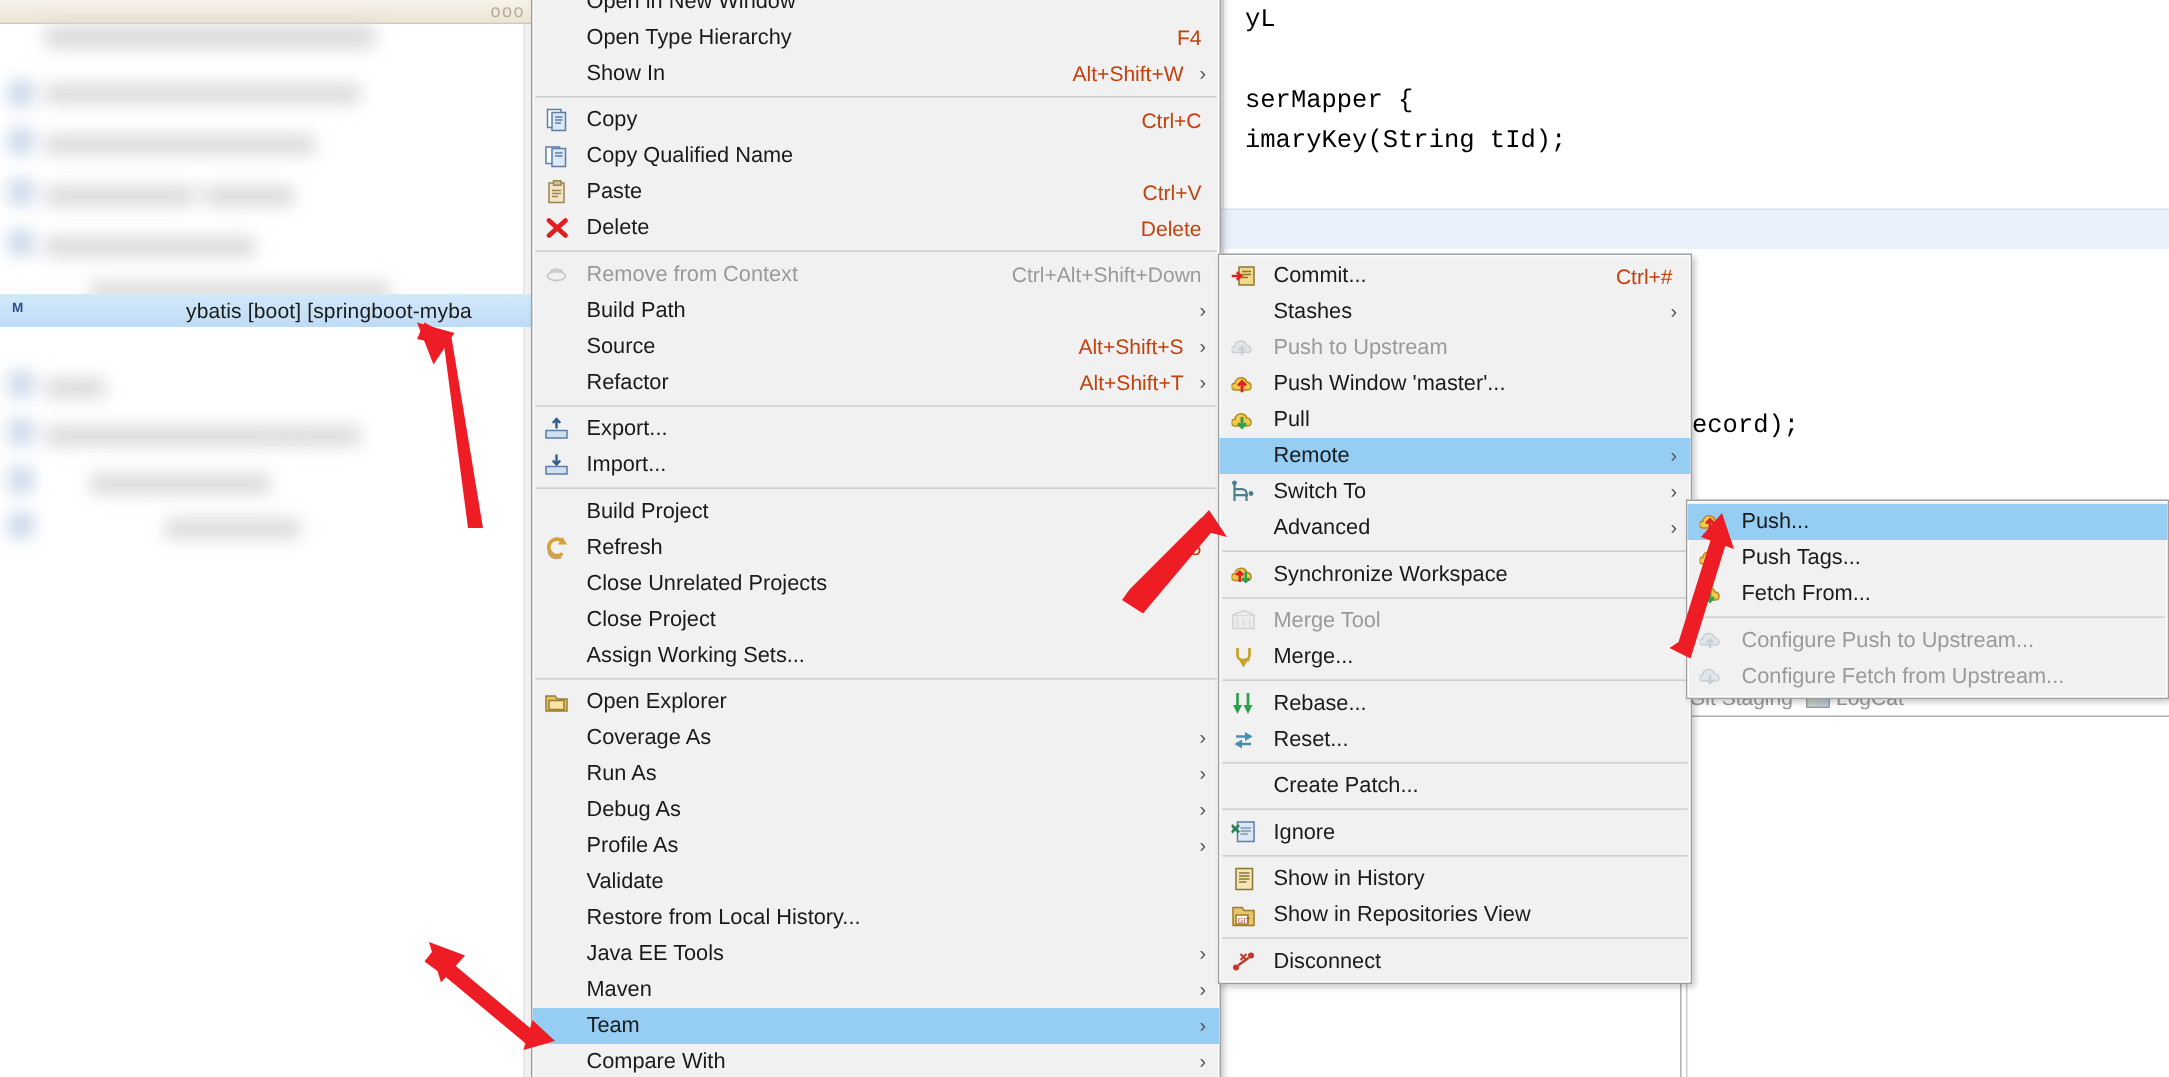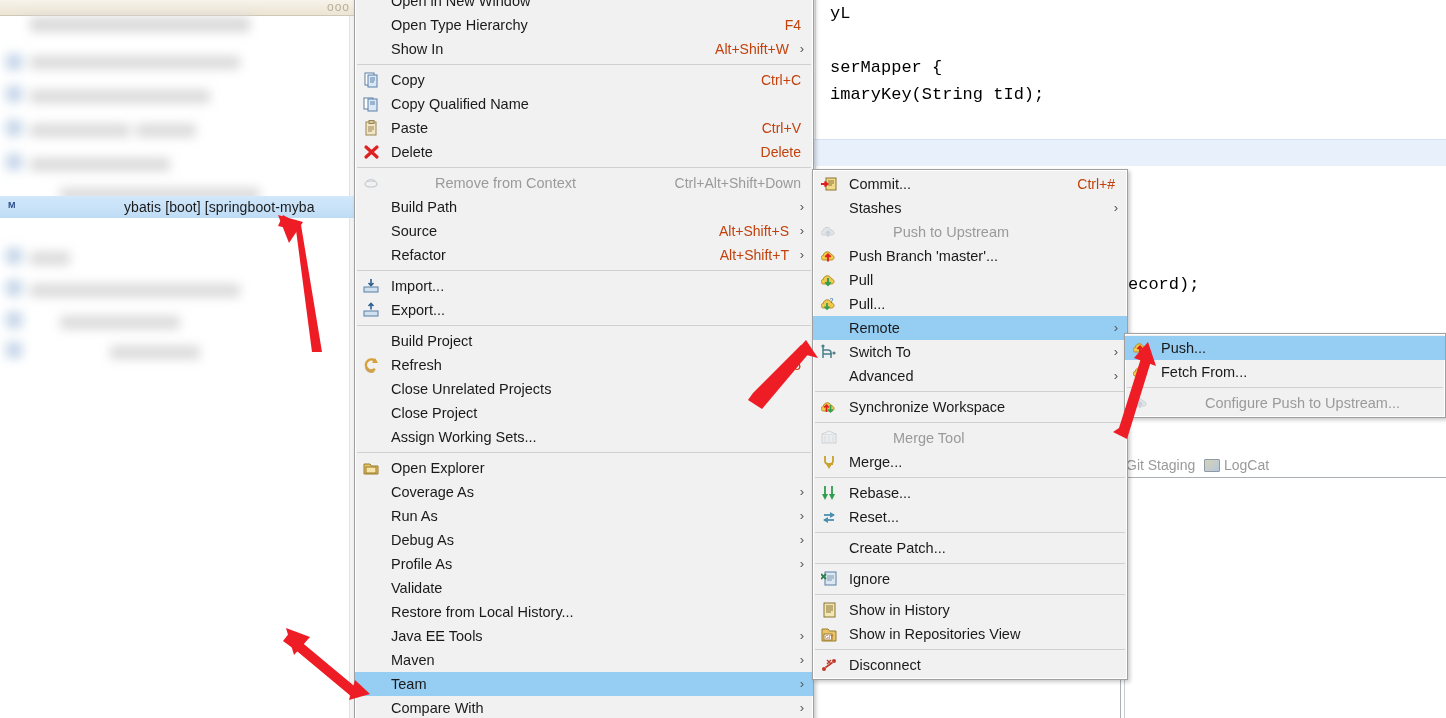--- a/index.html
+++ b/index.html
@@ -115,21 +115,21 @@
   .mi .label { display: inline-block; }
   .mi .accel {
     position: absolute; right: 24px; top: 0; height: 24px; line-height: 24px;
     color: #c2410c; font-size: 14px;
   }
   .mi .accel.noarrow { right: 12px; }
   .mi .arrow {
     position: absolute; right: 9px; top: 0; height: 24px; line-height: 24px;
     font-size: 13px; color: #555;
   }
-  .mi.disabled .label, .mi.disabled .accel { color: #9a9a9a; margin-left: 44px; }
+  .mi.disabled .label, .mi.disabled .accel { color: #9a9a9a; }
   .mi.hl { background: #96cdf3; }
   .sep { height: 1px; margin: 3px 2px 3px 2px; background: #dcdcdc; border-top: 1px solid #d0d0d0; }
   .mi .ico {
     position: absolute; left: 8px; top: 4px; width: 18px; height: 16px;
     display: block;
   }
   .mi .ico svg { display: block; }
 
   
   #menu1 { left: 354px; top: -14px; width: 460px; height: 736px; overflow: hidden; }
@@ -239,29 +239,29 @@
               <path d="M4 6c2-2 6-2 8 0" stroke="#7a8a99" stroke-width="1.2" fill="none"></path>
             </svg>
           </span><span class="label">Remove from Context</span><span class="accel noarrow">Ctrl+Alt+Shift+Down</span></div>
         <div class="mi"><span class="label">Build Path</span><span class="arrow">›</span></div>
         <div class="mi"><span class="label">Source</span><span class="accel">Alt+Shift+S</span><span class="arrow">›</span></div>
         <div class="mi"><span class="label">Refactor</span><span class="accel">Alt+Shift+T</span><span class="arrow">›</span></div>
         <div class="sep"></div>
         <div class="mi"><span class="ico">
             <svg width="17" height="16" viewBox="0 0 17 16" style="opacity:1">
               <rect x="1" y="9" width="14" height="5" fill="#cfe0ef" stroke="#5b7fa6"></rect>
+              <path d="M8 7.6V1.5M5.5 4L8 1.4 10.5 4" stroke="#2f5f8f" stroke-width="1.6" fill="none"></path>
+            </svg>
+          </span><span class="label">Export...</span></div>
+        <div class="mi"><span class="ico">
+            <svg width="17" height="16" viewBox="0 0 17 16" style="opacity:1">
+              <rect x="1" y="9" width="14" height="5" fill="#cfe0ef" stroke="#5b7fa6"></rect>
               <path d="M8 1v6M5.5 5L8 7.6 10.5 5" stroke="#2f5f8f" stroke-width="1.6" fill="none"></path>
             </svg>
           </span><span class="label">Import...</span></div>
-        <div class="mi"><span class="ico">
-            <svg width="17" height="16" viewBox="0 0 17 16" style="opacity:1">
-              <rect x="1" y="9" width="14" height="5" fill="#cfe0ef" stroke="#5b7fa6"></rect>
-              <path d="M8 7.6V1.5M5.5 4L8 1.4 10.5 4" stroke="#2f5f8f" stroke-width="1.6" fill="none"></path>
-            </svg>
-          </span><span class="label">Export...</span></div>
         <div class="sep"></div>
         <div class="mi"><span class="label">Build Project</span></div>
         <div class="mi"><span class="ico">
             <svg width="17" height="16" viewBox="0 0 17 16" style="opacity:1">
               <path d="M13 5a5.5 5.5 0 1 0-1 7" stroke="#d6a13a" stroke-width="2.4" fill="none"></path>
               <polygon points="12,1 15,6 9,6" fill="#d6a13a"></polygon>
               <path d="M3 11a5.5 5.5 0 0 0 8 3" stroke="#c9a45a" stroke-width="2.2" fill="none"></path>
             </svg>
           </span><span class="label">Refresh</span><span class="accel noarrow">F5</span></div>
         <div class="mi"><span class="label">Close Unrelated Projects</span></div>
@@ -302,34 +302,27 @@
             <svg width="17" height="16" viewBox="0 0 17 16" style="opacity:0.38">
               <path d="M2 11c-1.4 0-2-1-2-2s.8-2 2-2c0-2 1.8-3.6 4-3.6 1.8 0 3.4 1.1 3.9 2.7C11.6 6.2 13 7.4 13 9c0 1.2-.9 2-2.2 2z" fill="#c9d4de" stroke="#8d9aa8"></path>
               <path d="M7 13V7.5M4.8 9.4L7 7.2l2.2 2.2" stroke="#8d9aa8" stroke-width="1.5" fill="none"></path>
             </svg>
           </span><span class="label">Push to Upstream</span></div>
         <div class="mi"><span class="ico">
             <svg width="17" height="16" viewBox="0 0 17 16" style="opacity:1">
               <path d="M2.5 12c-1.5 0-2.5-1-2.5-2.3s1-2.2 2.3-2.2c.1-2.1 1.9-3.7 4-3.7 1.9 0 3.5 1.2 4 2.9 1.6.2 2.7 1.4 2.7 2.9S11.8 12 10.4 12z" fill="#f2c94c" stroke="#b08c20"></path>
               <path d="M7 13.5V6.5M4.4 9L7 6.3 9.6 9" stroke="#e02020" stroke-width="1.9" fill="none"></path>
             </svg>
-          </span><span class="label">Push Branch 'master'...</span></div>
+          </span><span class="label">Push Window 'master'...</span></div>
         <div class="mi"><span class="ico">
             <svg width="17" height="16" viewBox="0 0 17 16" style="opacity:1">
               <path d="M2.5 12c-1.5 0-2.5-1-2.5-2.3s1-2.2 2.3-2.2c.1-2.1 1.9-3.7 4-3.7 1.9 0 3.5 1.2 4 2.9 1.6.2 2.7 1.4 2.7 2.9S11.8 12 10.4 12z" fill="#f2c94c" stroke="#b08c20"></path>
               <path d="M7 6v7M4.4 10.2L7 13l2.6-2.8" stroke="#2f9e4f" stroke-width="1.9" fill="none"></path>
             </svg>
           </span><span class="label">Pull</span></div>
-        <div class="mi"><span class="ico">
-            <svg width="17" height="16" viewBox="0 0 17 16" style="opacity:1">
-              <path d="M2.5 12c-1.5 0-2.5-1-2.5-2.3s1-2.2 2.3-2.2c.1-2.1 1.9-3.7 4-3.7 1.9 0 3.5 1.2 4 2.9 1.6.2 2.7 1.4 2.7 2.9S11.8 12 10.4 12z" fill="#f2c94c" stroke="#b08c20"></path>
-              <path d="M6 7v6M3.6 10.5L6 13l2.4-2.5" stroke="#2f9e4f" stroke-width="1.7" fill="none"></path>
-              <text x="8.5" y="6.5" font-size="7" fill="#1a5fa8" font-family="sans-serif">?</text>
-            </svg>
-          </span><span class="label">Pull...</span></div>
         <div class="mi hl"><span class="label">Remote</span><span class="arrow">›</span></div>
         <div class="mi"><span class="ico">
             <svg width="17" height="16" viewBox="0 0 17 16" style="opacity:1">
               <path d="M2 2v12M2 6h5a3 3 0 0 1 3 3v5M2 10h9" stroke="#4a7f8c" stroke-width="1.5" fill="none"></path>
               <circle cx="2" cy="2" r="1.6" fill="#4a7f8c"></circle>
               <circle cx="13" cy="9" r="1.6" fill="#4a7f8c"></circle>
             </svg>
           </span><span class="label">Switch To</span><span class="arrow">›</span></div>
         <div class="mi"><span class="label">Advanced</span><span class="arrow">›</span></div>
         <div class="sep"></div>
@@ -412,30 +405,42 @@
     <div id="menu3-items">
         <div class="mi hl"><span class="ico">
             <svg width="17" height="16" viewBox="0 0 17 16" style="opacity:1">
               <path d="M2.5 12c-1.5 0-2.5-1-2.5-2.3s1-2.2 2.3-2.2c.1-2.1 1.9-3.7 4-3.7 1.9 0 3.5 1.2 4 2.9 1.6.2 2.7 1.4 2.7 2.9S11.8 12 10.4 12z" fill="#f2c94c" stroke="#b08c20"></path>
               <path d="M7 13.5V6.5M4.4 9L7 6.3 9.6 9" stroke="#e02020" stroke-width="1.9" fill="none"></path>
             </svg>
           </span><span class="label">Push...</span></div>
         <div class="mi"><span class="ico">
             <svg width="17" height="16" viewBox="0 0 17 16" style="opacity:1">
               <path d="M2.5 12c-1.5 0-2.5-1-2.5-2.3s1-2.2 2.3-2.2c.1-2.1 1.9-3.7 4-3.7 1.9 0 3.5 1.2 4 2.9 1.6.2 2.7 1.4 2.7 2.9S11.8 12 10.4 12z" fill="#f2c94c" stroke="#b08c20"></path>
+              <path d="M7 13.5V7M4.6 9.3L7 6.9 9.4 9.3" stroke="#8a7630" stroke-width="1.7" fill="none"></path>
+            </svg>
+          </span><span class="label">Push Tags...</span></div>
+        <div class="mi"><span class="ico">
+            <svg width="17" height="16" viewBox="0 0 17 16" style="opacity:1">
+              <path d="M2.5 12c-1.5 0-2.5-1-2.5-2.3s1-2.2 2.3-2.2c.1-2.1 1.9-3.7 4-3.7 1.9 0 3.5 1.2 4 2.9 1.6.2 2.7 1.4 2.7 2.9S11.8 12 10.4 12z" fill="#f2c94c" stroke="#b08c20"></path>
               <path d="M7 6v7M4.4 10.2L7 13l2.6-2.8" stroke="#2f9e4f" stroke-width="1.9" fill="none"></path>
             </svg>
           </span><span class="label">Fetch From...</span></div>
         <div class="sep"></div>
         <div class="mi disabled"><span class="ico">
             <svg width="17" height="16" viewBox="0 0 17 16" style="opacity:0.38">
               <path d="M2 11c-1.4 0-2-1-2-2s.8-2 2-2c0-2 1.8-3.6 4-3.6 1.8 0 3.4 1.1 3.9 2.7C11.6 6.2 13 7.4 13 9c0 1.2-.9 2-2.2 2z" fill="#c9d4de" stroke="#8d9aa8"></path>
               <path d="M7 13V7.5M4.8 9.4L7 7.2l2.2 2.2" stroke="#8d9aa8" stroke-width="1.5" fill="none"></path>
             </svg>
           </span><span class="label">Configure Push to Upstream...</span></div>
+        <div class="mi disabled"><span class="ico">
+            <svg width="17" height="16" viewBox="0 0 17 16" style="opacity:0.38">
+              <path d="M2 11c-1.4 0-2-1-2-2s.8-2 2-2c0-2 1.8-3.6 4-3.6 1.8 0 3.4 1.1 3.9 2.7C11.6 6.2 13 7.4 13 9c0 1.2-.9 2-2.2 2z" fill="#c9d4de" stroke="#8d9aa8"></path>
+              <path d="M7 7v5.5M4.8 10.3L7 12.5l2.2-2.2" stroke="#8d9aa8" stroke-width="1.5" fill="none"></path>
+            </svg>
+          </span><span class="label">Configure Fetch from Upstream...</span></div>
       </div>
   </div>
 
   <svg class="arrows" viewBox="0 0 1446 718" width="1446" height="718">
     <g fill="#ee1c25">
       <polygon points="283,215 301,225 322,352 312,352 296,230 278,226"></polygon>
       <polygon points="278,215 303,222 289,243"></polygon>
     </g>
     <g fill="#ee1c25">
       <polygon points="290,632 305,645 359,690 352,697 298,652 283,641"></polygon>

